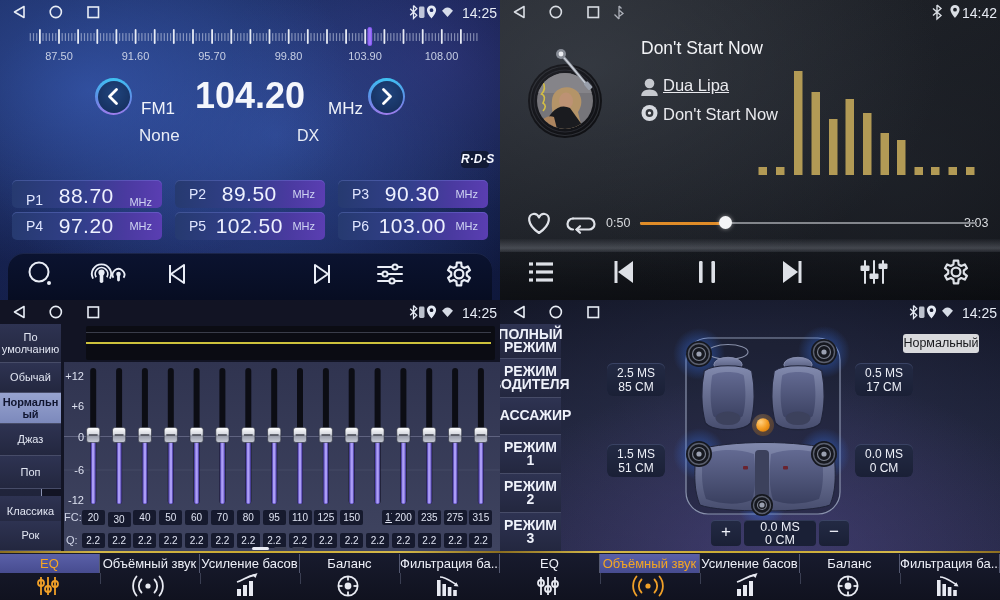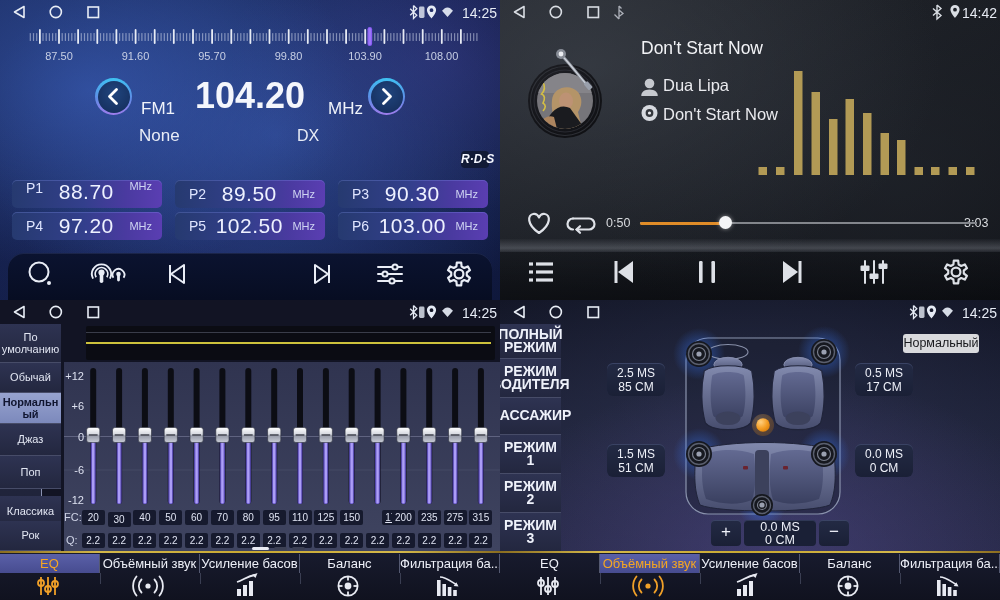--- a/index.html
+++ b/index.html
@@ -59,21 +59,21 @@
       </svg>
     </div>
 <div style="position:absolute;left:141px;top:99px;font-size:17px;color:#f0f3fa;">FM1</div>
 <div style="position:absolute;left:170px;top:78px;width:160px;text-align:center;font-size:36px;line-height:36px;font-weight:700;color:#f4f6fc;">104.20</div>
 <div style="position:absolute;left:328px;top:99px;font-size:17px;color:#f0f3fa;">MHz</div>
 <div style="position:absolute;left:139px;top:126px;font-size:17px;color:#e8ecf6;">None</div>
 <div style="position:absolute;left:297px;top:127px;font-size:16px;color:#e8ecf6;">DX</div>
 <div style="position:absolute;left:461px;top:151px;width:28px;height:17px;background:#111a36;border-radius:4px;text-align:center;line-height:17px;font-size:12px;font-style:italic;font-weight:700;color:#f5f7ff;">R·D·S</div>
 <div style="position:absolute;left:12px;top:180px;width:150px;height:28px;border-radius:5px;
 background:linear-gradient(90deg,#263a70 0%,#333f8c 48%,#4a3aa0 76%,#5a3eb2 100%);
-box-shadow:inset 0 1px 0 rgba(140,160,255,.25);display:flex;align-items:flex-start;">
+box-shadow:inset 0 1px 0 rgba(140,160,255,.25);display:flex;align-items:flex-end;">
 <span style="font-size:14px;color:#dfe5ff;margin-left:14px;">P1</span>
 <span style="font-size:21px;color:#eef1ff;flex:1;text-align:center;letter-spacing:.5px;">88.70</span>
 <span style="font-size:11px;color:#cfd4f2;margin-right:10px;">MHz</span>
     </div>
 <div style="position:absolute;left:175px;top:180px;width:150px;height:28px;border-radius:5px;
 background:linear-gradient(90deg,#263a70 0%,#333f8c 48%,#4a3aa0 76%,#5a3eb2 100%);
 box-shadow:inset 0 1px 0 rgba(140,160,255,.25);display:flex;align-items:center;">
 <span style="font-size:14px;color:#dfe5ff;margin-left:14px;">P2</span>
 <span style="font-size:21px;color:#eef1ff;flex:1;text-align:center;letter-spacing:.5px;">89.50</span>
 <span style="font-size:11px;color:#cfd4f2;margin-right:10px;">MHz</span>
@@ -297,21 +297,21 @@
 <g stroke="#e9edf6" stroke-width="2.2" fill="none" stroke-linejoin="round">
 <path d="M 461.6 266.5 L 461.2 262.6 L 456.8 262.6 L 456.4 266.5 L 453.8 268.0 L 450.2 266.4 L 448.0 270.2 L 451.2 272.5 L 451.2 275.5 L 448.0 277.8 L 450.2 281.6 L 453.8 280.0 L 456.4 281.5 L 456.8 285.4 L 461.2 285.4 L 461.6 281.5 L 464.2 280.0 L 467.8 281.6 L 470.0 277.8 L 466.8 275.5 L 466.8 272.5 L 470.0 270.2 L 467.8 266.4 L 464.2 268.0 Z"></path>
 <circle cx="459" cy="274" r="4.4"></circle>
       </g>
 </svg>
 </div>
 <div class="q" id="q2">
 <div class="lightband"></div>
 <div style="position:absolute;left:0;top:252px;width:500px;height:48px;background:linear-gradient(180deg,rgba(10,12,16,0.30),rgba(4,5,8,0.55));"></div>
 <div style="position:absolute;left:141px;top:38px;font-size:17.5px;color:#f2f3f6;">Don't Start Now</div>
-<div style="position:absolute;left:163px;top:76px;font-size:16.5px;color:#e9eaee;">Dua Lipa</div>
+<div style="position:absolute;left:163px;top:76px;font-size:16.5px;color:#e9eaee;text-decoration:underline;">Dua Lipa</div>
 <div style="position:absolute;left:163px;top:105px;font-size:16.5px;color:#e9eaee;">Don't Start Now</div>
 <div style="position:absolute;left:106px;top:216px;font-size:12.5px;color:#d8dade;">0:50</div>
 <div style="position:absolute;left:464px;top:216px;font-size:12.5px;color:#d8dade;">3:03</div>
 <div style="position:absolute;left:140px;top:222px;width:337px;height:2px;background:#83868c;"></div>
 <div style="position:absolute;left:140px;top:221.5px;width:85px;height:3px;background:#e08c28;border-radius:2px;"></div>
 <div style="position:absolute;left:219px;top:215.5px;width:13px;height:13px;border-radius:50%;background:#f4f5f7;box-shadow:0 0 4px rgba(255,255,255,.5);"></div>
 <svg width="500" height="300" style="position:absolute;left:0;top:0;">
 <g stroke="#d9dde3" stroke-width="1.6" fill="none">
 <path d="M 24 6.5 L 24 17.5 L 14.5 12 Z" stroke-linejoin="round"></path>
 <circle cx="55.8" cy="12" r="5.6"></circle>

